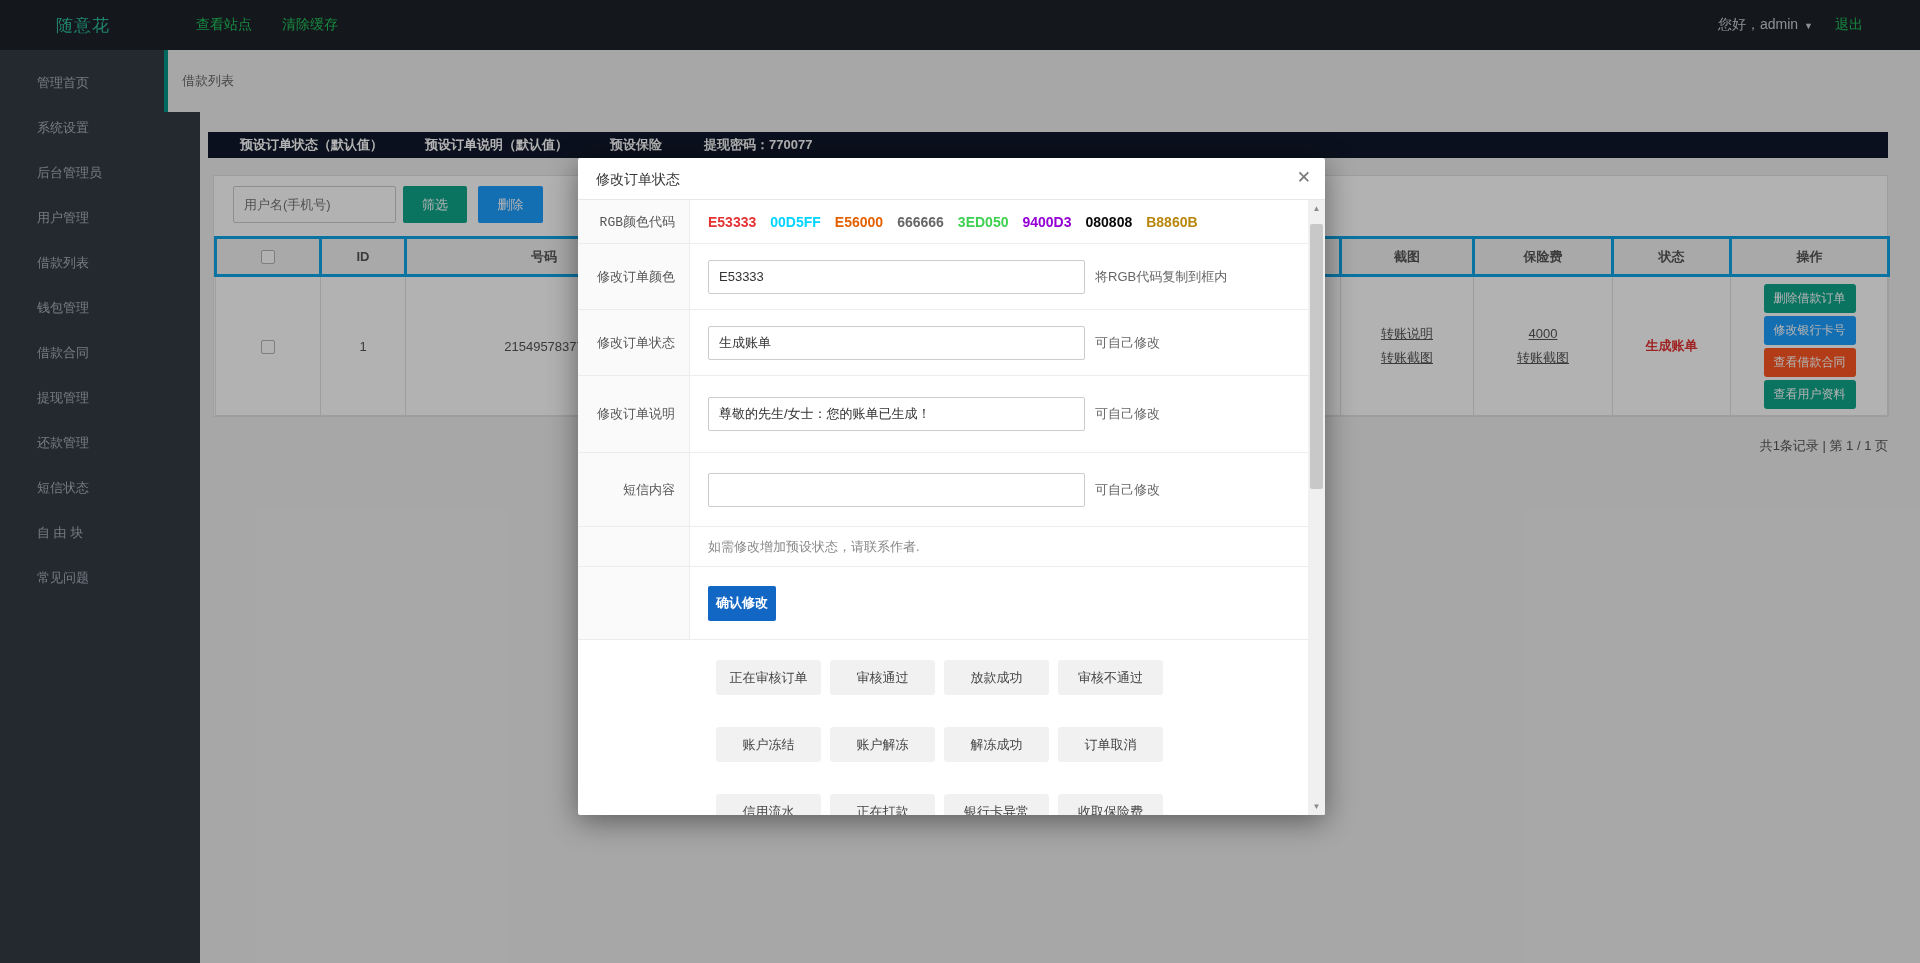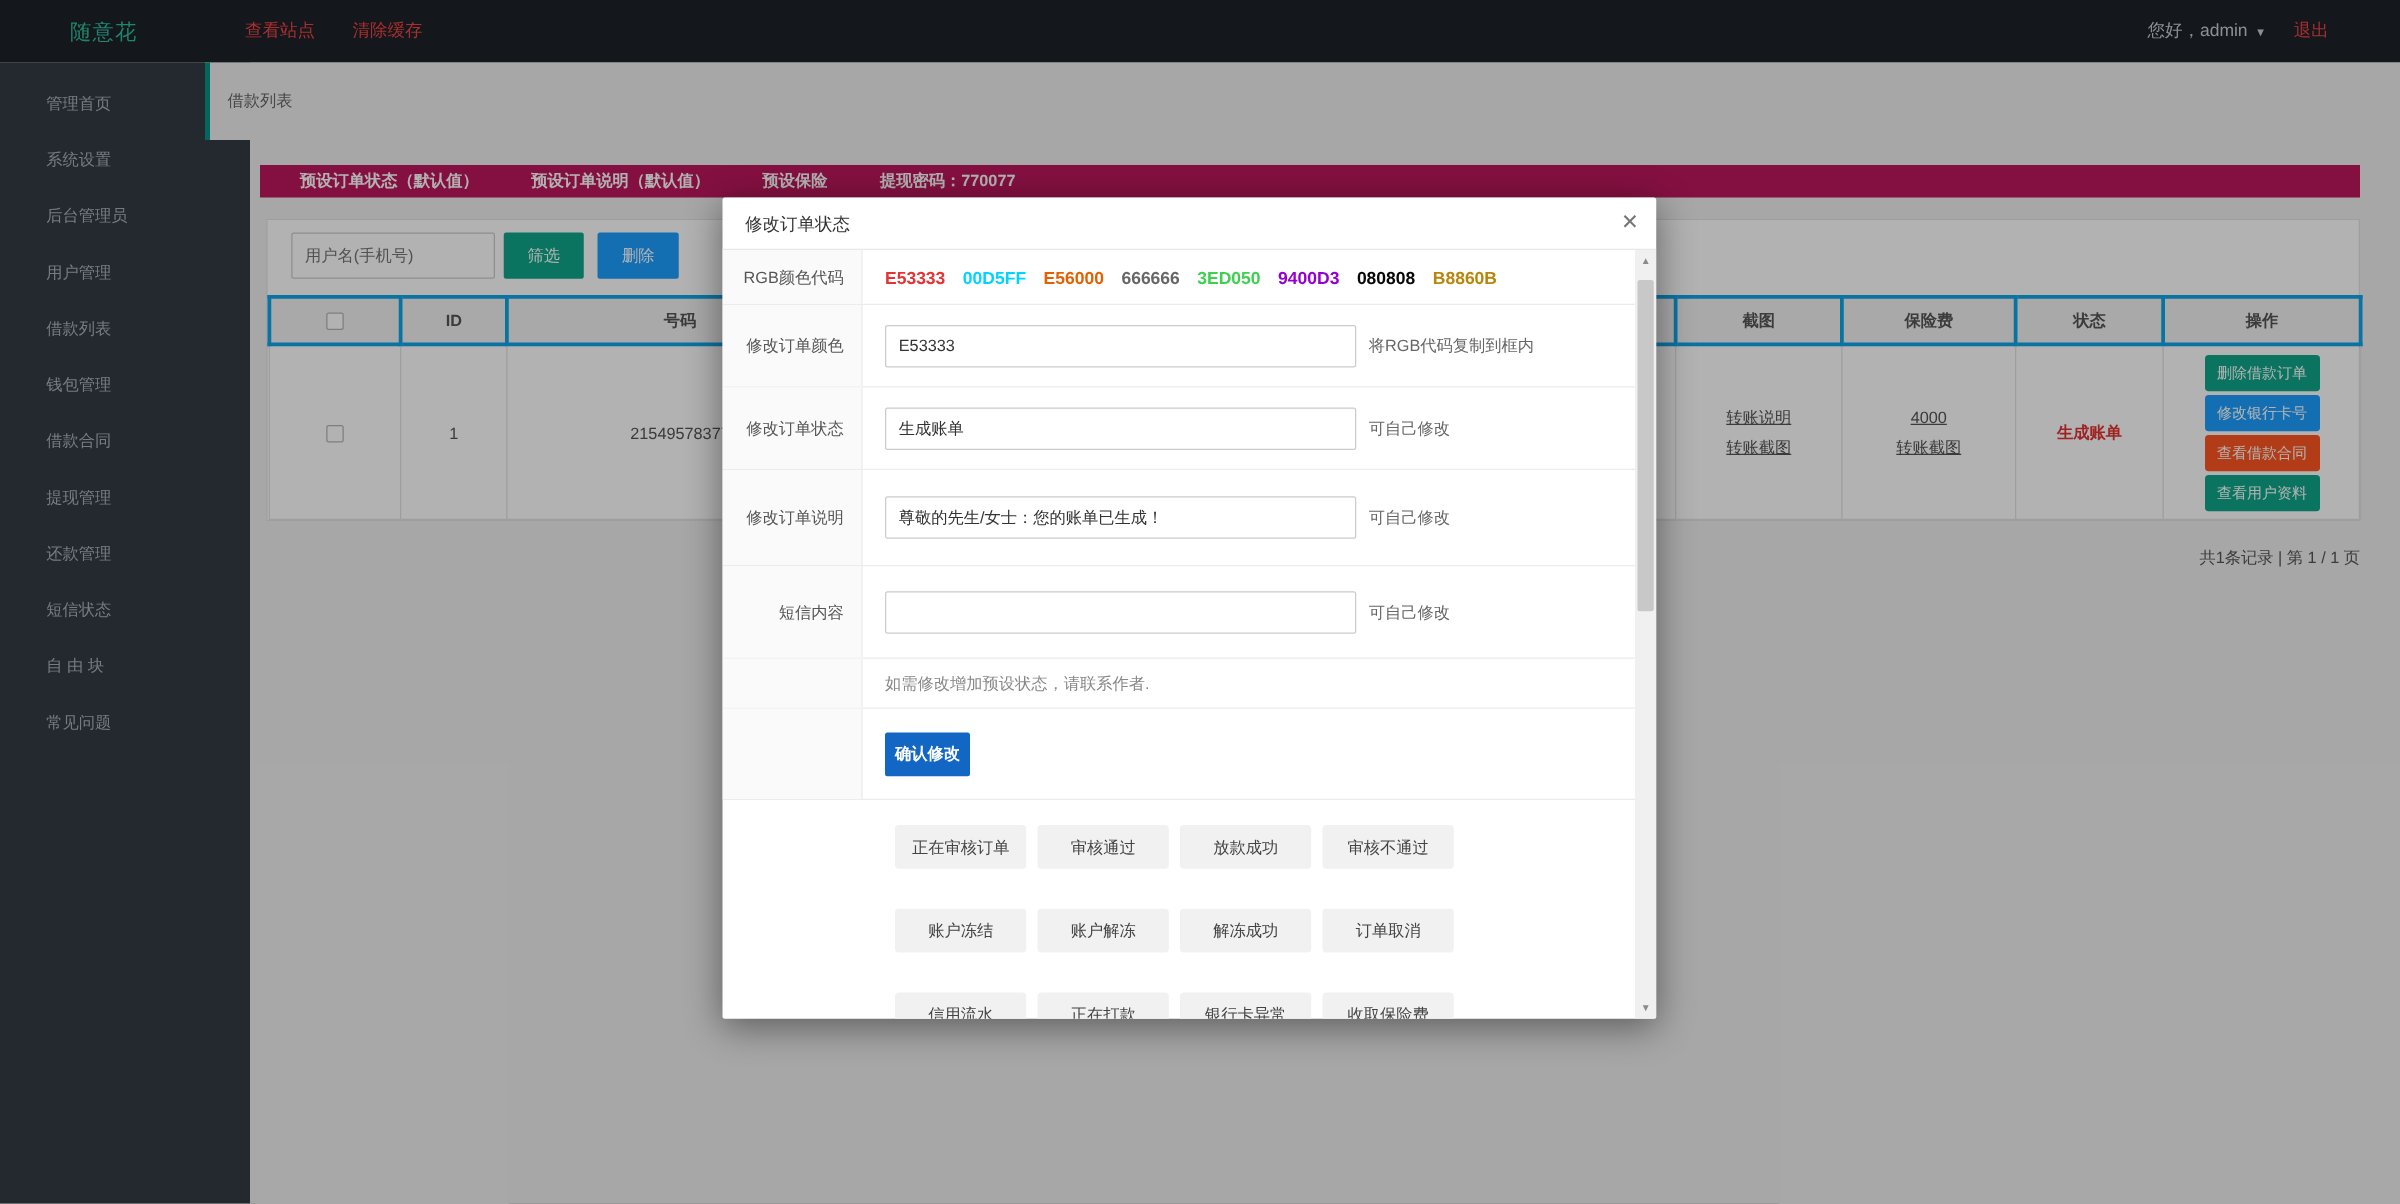--- a/index.html
+++ b/index.html
@@ -5,37 +5,37 @@
   * { margin:0; padding:0; box-sizing:border-box; }
   html,body { width:1920px; height:963px; }
   body { font-family:"Liberation Sans","DejaVu Sans",sans-serif; background:#444; }
   .canvas { position:relative; width:1920px; height:963px; overflow:hidden; background:#f0f0f0; }
 
   
   .navbar { position:absolute; left:0; top:0; width:1920px; height:50px; background:#1d2127;
             display:flex; align-items:center; z-index:1; }
   .brand { margin-left:56px; font-size:17px; color:#2fbf9f; letter-spacing:1px; }
   .nav-links { display:flex; margin-left:86px; gap:30px; }
-  .nav-link { font-size:14px; color:#ef4444; cursor:pointer; }
+  .nav-link { font-size:14px; color:#22c55e; cursor:pointer; }
   .nav-right { margin-left:auto; display:flex; align-items:center; gap:22px; padding-right:57px; }
   .nav-user { font-size:14px; color:#c9ced4; cursor:pointer; }
   .caret { font-size:9px; color:#c9ced4; margin-left:6px; }
 
   
   .sidebar { position:absolute; left:0; top:50px; width:200px; height:913px; background:#343b46; z-index:1; }
   .side-item { height:45px; line-height:45px; padding-left:37px; font-size:13px; color:#a9b1bc; cursor:pointer; }
   .sidebar-inner { padding-top:10px; }
 
   
   .crumbbar { position:absolute; left:164px; top:50px; right:0; height:62px; background:#f0f0f0;
               border-left:4px solid #009688; z-index:2; }
   .crumb { line-height:62px; padding-left:14px; font-size:13px; color:#666; }
 
   
-  .presetbar { position:absolute; left:208px; top:132px; width:1680px; height:26px; background:#be185d;
+  .presetbar { position:absolute; left:208px; top:132px; width:1680px; height:26px; background:#0f172a;
                display:flex; align-items:center; padding-left:32px; gap:42px; z-index:1; }
   .presetbar span { color:#fff; font-size:13px; font-weight:bold; cursor:pointer; white-space:nowrap; }
 
   .card { position:absolute; left:213px; top:175px; width:1675px; background:#fff;
           border:1px solid #e2e2e2; z-index:1; }
   .searchrow { height:60px; position:relative; }
   .search-input { position:absolute; left:19px; top:10px; width:163px; height:37px; border:1px solid #ccc;
                   padding:0 10px; font-size:13px; color:#333; background:#fff; border-radius:2px; }
   .btn { border:none; cursor:pointer; color:#fff; font-size:13px; border-radius:2px; }
   .btn-filter { position:absolute; left:189px; top:10px; width:64px; height:37px; background:#0fa78c; }
@@ -64,21 +64,21 @@
   .overlay { position:absolute; inset:0; background:rgba(0,0,0,0.30); z-index:50; }
   .modal { position:absolute; left:578px; top:158px; width:747px; height:657px; background:#fff;
            z-index:60; border-radius:2px; overflow:hidden; box-shadow:0 6px 30px rgba(0,0,0,0.45); }
   .m-title { height:42px; line-height:42px; border-bottom:1px solid #e8e8e8; font-size:14px; color:#333;
              padding-left:18px; position:relative; }
   .m-close { position:absolute; right:14px; top:0; height:42px; line-height:40px; font-size:17px;
              color:#777; cursor:pointer; }
   .m-row { display:flex; border-bottom:1px solid #ececec; }
   .m-label { width:112px; flex:0 0 112px; border-right:1px solid #ececec; background:#fafafa;
              display:flex; align-items:center; justify-content:flex-end; padding-right:14px;
-             font-size:13px; color:#555; }
+             font-size:13px; color:#555;font-family:Liberation Mono, monospace; }
   .m-body { flex:1; display:flex; align-items:center; padding-left:18px; }
   .h44{height:44px}.h66{height:66px}.h77{height:77px}.h74{height:74px}.h40{height:40px}.h73{height:73px}
   .rgb-codes { display:flex; gap:14px; font-size:14px; font-weight:bold; }
   .m-input { width:377px; height:34px; border:1px solid #ccc; border-radius:2px; padding:0 10px;
              font-size:13px; color:#333; }
   .m-hint { margin-left:10px; font-size:13px; color:#666; }
   .m-note { font-size:13px; color:#888; }
   .m-confirm { width:68px; height:35px; background:#1266c4; color:#fff; font-size:13px; font-weight:bold;
                border:none; border-radius:2px; cursor:pointer; }
   .m-presets { border-bottom:none; height:175px; align-items:flex-start; }

